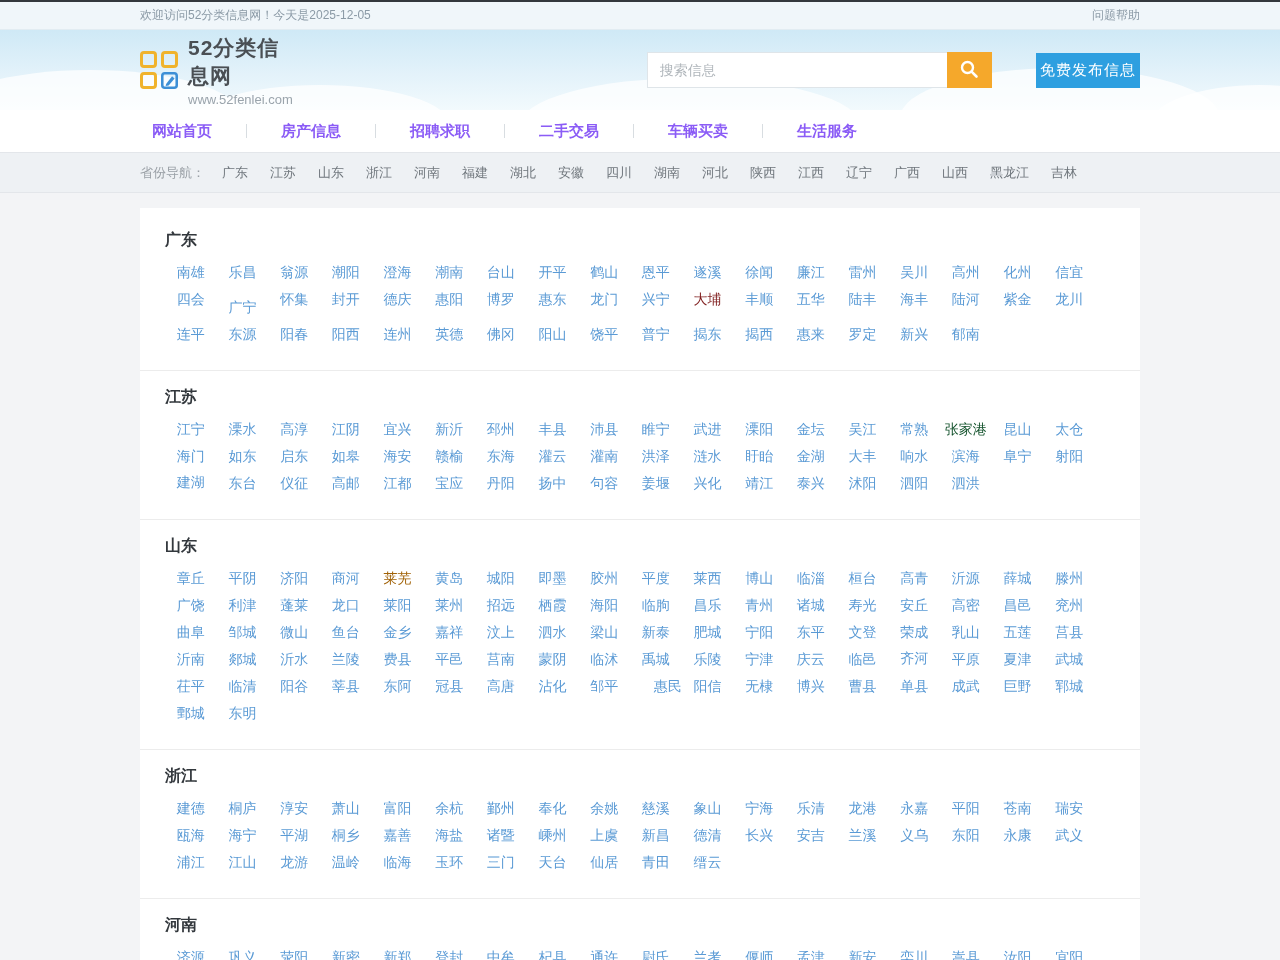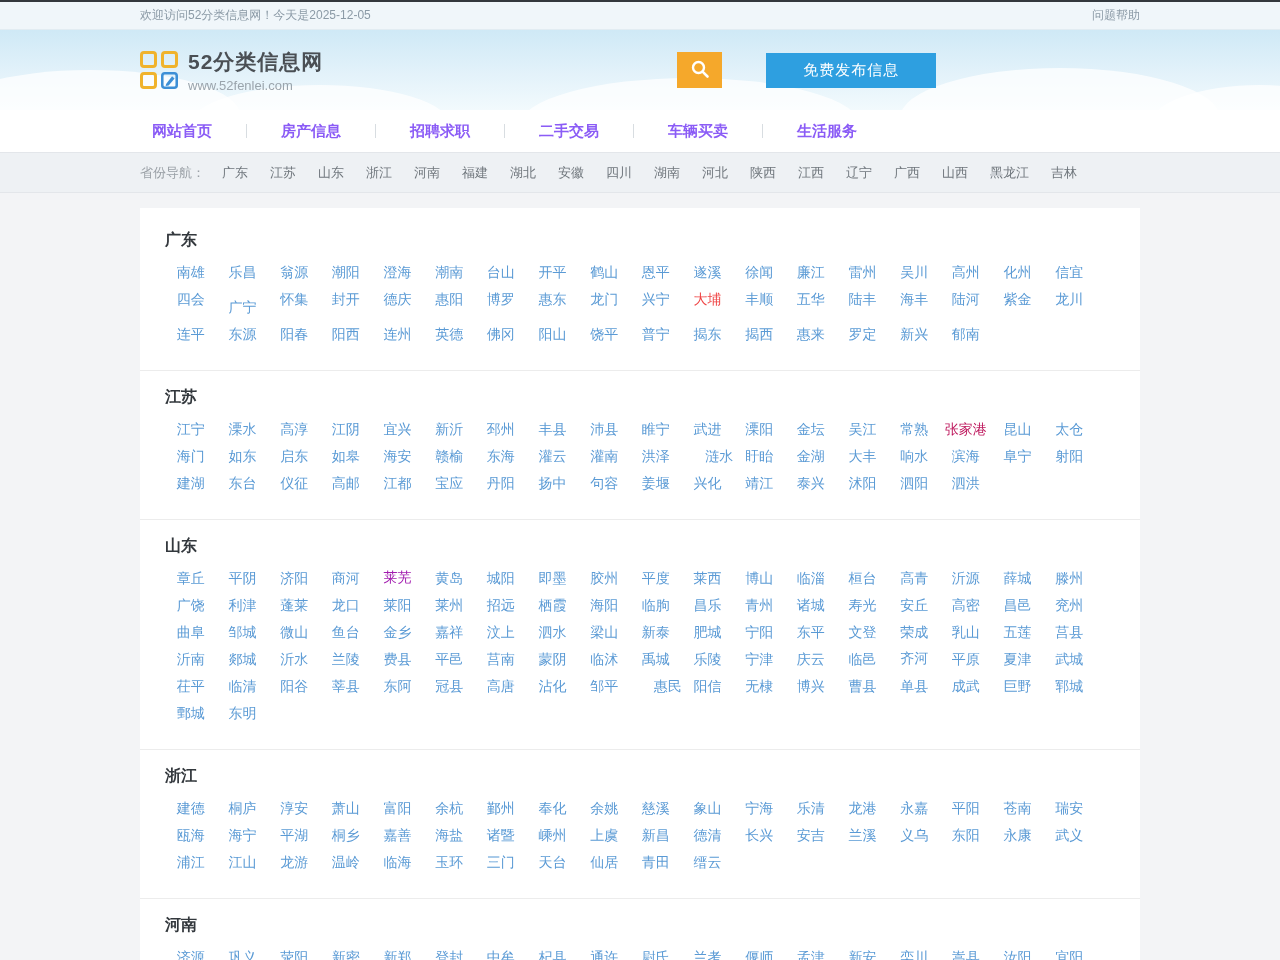--- a/index.html
+++ b/index.html
@@ -121,20 +121,21 @@
             <path d="M6 14 L13 5 L16 7.5 L9 16 L5.5 16.5 Z" fill="#3d8fd6"></path>
           </svg>
         </div>
       </div>
       <div class="logo-text">
         <div class="site-name">52分类信息网</div>
         <div class="site-url">www.52fenlei.com</div>
       </div>
     </div>
     <div class="search-wrap">
+      <input class="search-input" type="text" placeholder="搜索信息" style="">
       <button class="search-btn" style="background:#f5a82b;">
         <span>
           <svg width="20" height="20" viewBox="0 0 20 20">
             <circle cx="8.5" cy="8.5" r="5.5" fill="none" stroke="#fff" stroke-width="2.4"></circle>
             <line x1="12.8" y1="12.8" x2="17.5" y2="17.5" stroke="#fff" stroke-width="2.6" stroke-linecap="round"></line>
           </svg>
         </span>
       </button>
     </div>
     <button class="post-btn" style="background:#2e9fe0;">免费发布信息</button>
@@ -209,21 +210,21 @@
           <a class="city-link" style="color: rgb(90, 154, 213);">四会</a>
           <a class="city-link" style="color: rgb(90, 154, 213); margin-top: 8px;">广宁</a>
           <a class="city-link" style="color: rgb(90, 154, 213);">怀集</a>
           <a class="city-link" style="color: rgb(90, 154, 213);">封开</a>
           <a class="city-link" style="color: rgb(90, 154, 213);">德庆</a>
           <a class="city-link" style="color: rgb(90, 154, 213);">惠阳</a>
           <a class="city-link" style="color: rgb(90, 154, 213);">博罗</a>
           <a class="city-link" style="color: rgb(90, 154, 213);">惠东</a>
           <a class="city-link" style="color: rgb(90, 154, 213);">龙门</a>
           <a class="city-link" style="color: rgb(90, 154, 213);">兴宁</a>
-          <a class="city-link" style="color: #ef4444;">大埔</a>
+          <a class="city-link" style="color: #7f1d1d;">大埔</a>
           <a class="city-link" style="color: rgb(90, 154, 213);">丰顺</a>
           <a class="city-link" style="color: rgb(90, 154, 213);">五华</a>
           <a class="city-link" style="color: rgb(90, 154, 213);">陆丰</a>
           <a class="city-link" style="color: rgb(90, 154, 213);">海丰</a>
           <a class="city-link" style="color: rgb(90, 154, 213);">陆河</a>
           <a class="city-link" style="color: rgb(90, 154, 213);">紫金</a>
           <a class="city-link" style="color: rgb(90, 154, 213);">龙川</a>
           <a class="city-link" style="color: rgb(90, 154, 213);">连平</a>
           <a class="city-link" style="color: rgb(90, 154, 213);">东源</a>
           <a class="city-link" style="color: rgb(90, 154, 213);">阳春</a>
@@ -253,42 +254,42 @@
           <a class="city-link" style="color: rgb(90, 154, 213);">新沂</a>
           <a class="city-link" style="color: rgb(90, 154, 213);">邳州</a>
           <a class="city-link" style="color: rgb(90, 154, 213);">丰县</a>
           <a class="city-link" style="color: rgb(90, 154, 213);">沛县</a>
           <a class="city-link" style="color: rgb(90, 154, 213);">睢宁</a>
           <a class="city-link" style="color: rgb(90, 154, 213);">武进</a>
           <a class="city-link" style="color: rgb(90, 154, 213);">溧阳</a>
           <a class="city-link" style="color: rgb(90, 154, 213);">金坛</a>
           <a class="city-link" style="color: rgb(90, 154, 213);">吴江</a>
           <a class="city-link" style="color: rgb(90, 154, 213);">常熟</a>
-          <a class="city-link" style="color: #be185d;">张家港</a>
+          <a class="city-link" style="color: #14532d;">张家港</a>
           <a class="city-link" style="color: rgb(90, 154, 213);">昆山</a>
           <a class="city-link" style="color: rgb(90, 154, 213);">太仓</a>
           <a class="city-link" style="color: rgb(90, 154, 213);">海门</a>
           <a class="city-link" style="color: rgb(90, 154, 213);">如东</a>
           <a class="city-link" style="color: rgb(90, 154, 213);">启东</a>
           <a class="city-link" style="color: rgb(90, 154, 213);">如皋</a>
           <a class="city-link" style="color: rgb(90, 154, 213);">海安</a>
           <a class="city-link" style="color: rgb(90, 154, 213);">赣榆</a>
           <a class="city-link" style="color: rgb(90, 154, 213);">东海</a>
           <a class="city-link" style="color: rgb(90, 154, 213);">灌云</a>
           <a class="city-link" style="color: rgb(90, 154, 213);">灌南</a>
           <a class="city-link" style="color: rgb(90, 154, 213);">洪泽</a>
-          <a class="city-link" style="color: rgb(90, 154, 213); text-align: right;">涟水</a>
+          <a class="city-link" style="color: rgb(90, 154, 213);">涟水</a>
           <a class="city-link" style="color: rgb(90, 154, 213);">盱眙</a>
           <a class="city-link" style="color: rgb(90, 154, 213);">金湖</a>
           <a class="city-link" style="color: rgb(90, 154, 213);">大丰</a>
           <a class="city-link" style="color: rgb(90, 154, 213);">响水</a>
           <a class="city-link" style="color: rgb(90, 154, 213);">滨海</a>
           <a class="city-link" style="color: rgb(90, 154, 213);">阜宁</a>
           <a class="city-link" style="color: rgb(90, 154, 213);">射阳</a>
-          <a class="city-link" style="color: rgb(90, 154, 213);">建湖</a>
+          <a class="city-link" style="color: rgb(90, 154, 213); font-family: Liberation Mono, monospace;">建湖</a>
           <a class="city-link" style="color: rgb(90, 154, 213);">东台</a>
           <a class="city-link" style="color: rgb(90, 154, 213);">仪征</a>
           <a class="city-link" style="color: rgb(90, 154, 213);">高邮</a>
           <a class="city-link" style="color: rgb(90, 154, 213);">江都</a>
           <a class="city-link" style="color: rgb(90, 154, 213);">宝应</a>
           <a class="city-link" style="color: rgb(90, 154, 213);">丹阳</a>
           <a class="city-link" style="color: rgb(90, 154, 213);">扬中</a>
           <a class="city-link" style="color: rgb(90, 154, 213);">句容</a>
           <a class="city-link" style="color: rgb(90, 154, 213);">姜堰</a>
           <a class="city-link" style="color: rgb(90, 154, 213);">兴化</a>
@@ -299,21 +300,21 @@
           <a class="city-link" style="color: rgb(90, 154, 213);">泗洪</a>
         </div>
       </div>
       <div class="section">
         <h2 class="section-title">山东</h2>
         <div class="city-grid">
           <a class="city-link" style="color: rgb(90, 154, 213);">章丘</a>
           <a class="city-link" style="color: rgb(90, 154, 213);">平阴</a>
           <a class="city-link" style="color: rgb(90, 154, 213);">济阳</a>
           <a class="city-link" style="color: rgb(90, 154, 213);">商河</a>
-          <a class="city-link" style="color: #a21caf; font-family: Liberation Mono, monospace;">莱芜</a>
+          <a class="city-link" style="color: #a16207;">莱芜</a>
           <a class="city-link" style="color: rgb(90, 154, 213);">黄岛</a>
           <a class="city-link" style="color: rgb(90, 154, 213);">城阳</a>
           <a class="city-link" style="color: rgb(90, 154, 213);">即墨</a>
           <a class="city-link" style="color: rgb(90, 154, 213);">胶州</a>
           <a class="city-link" style="color: rgb(90, 154, 213);">平度</a>
           <a class="city-link" style="color: rgb(90, 154, 213);">莱西</a>
           <a class="city-link" style="color: rgb(90, 154, 213);">博山</a>
           <a class="city-link" style="color: rgb(90, 154, 213);">临淄</a>
           <a class="city-link" style="color: rgb(90, 154, 213);">桓台</a>
           <a class="city-link" style="color: rgb(90, 154, 213);">高青</a>

